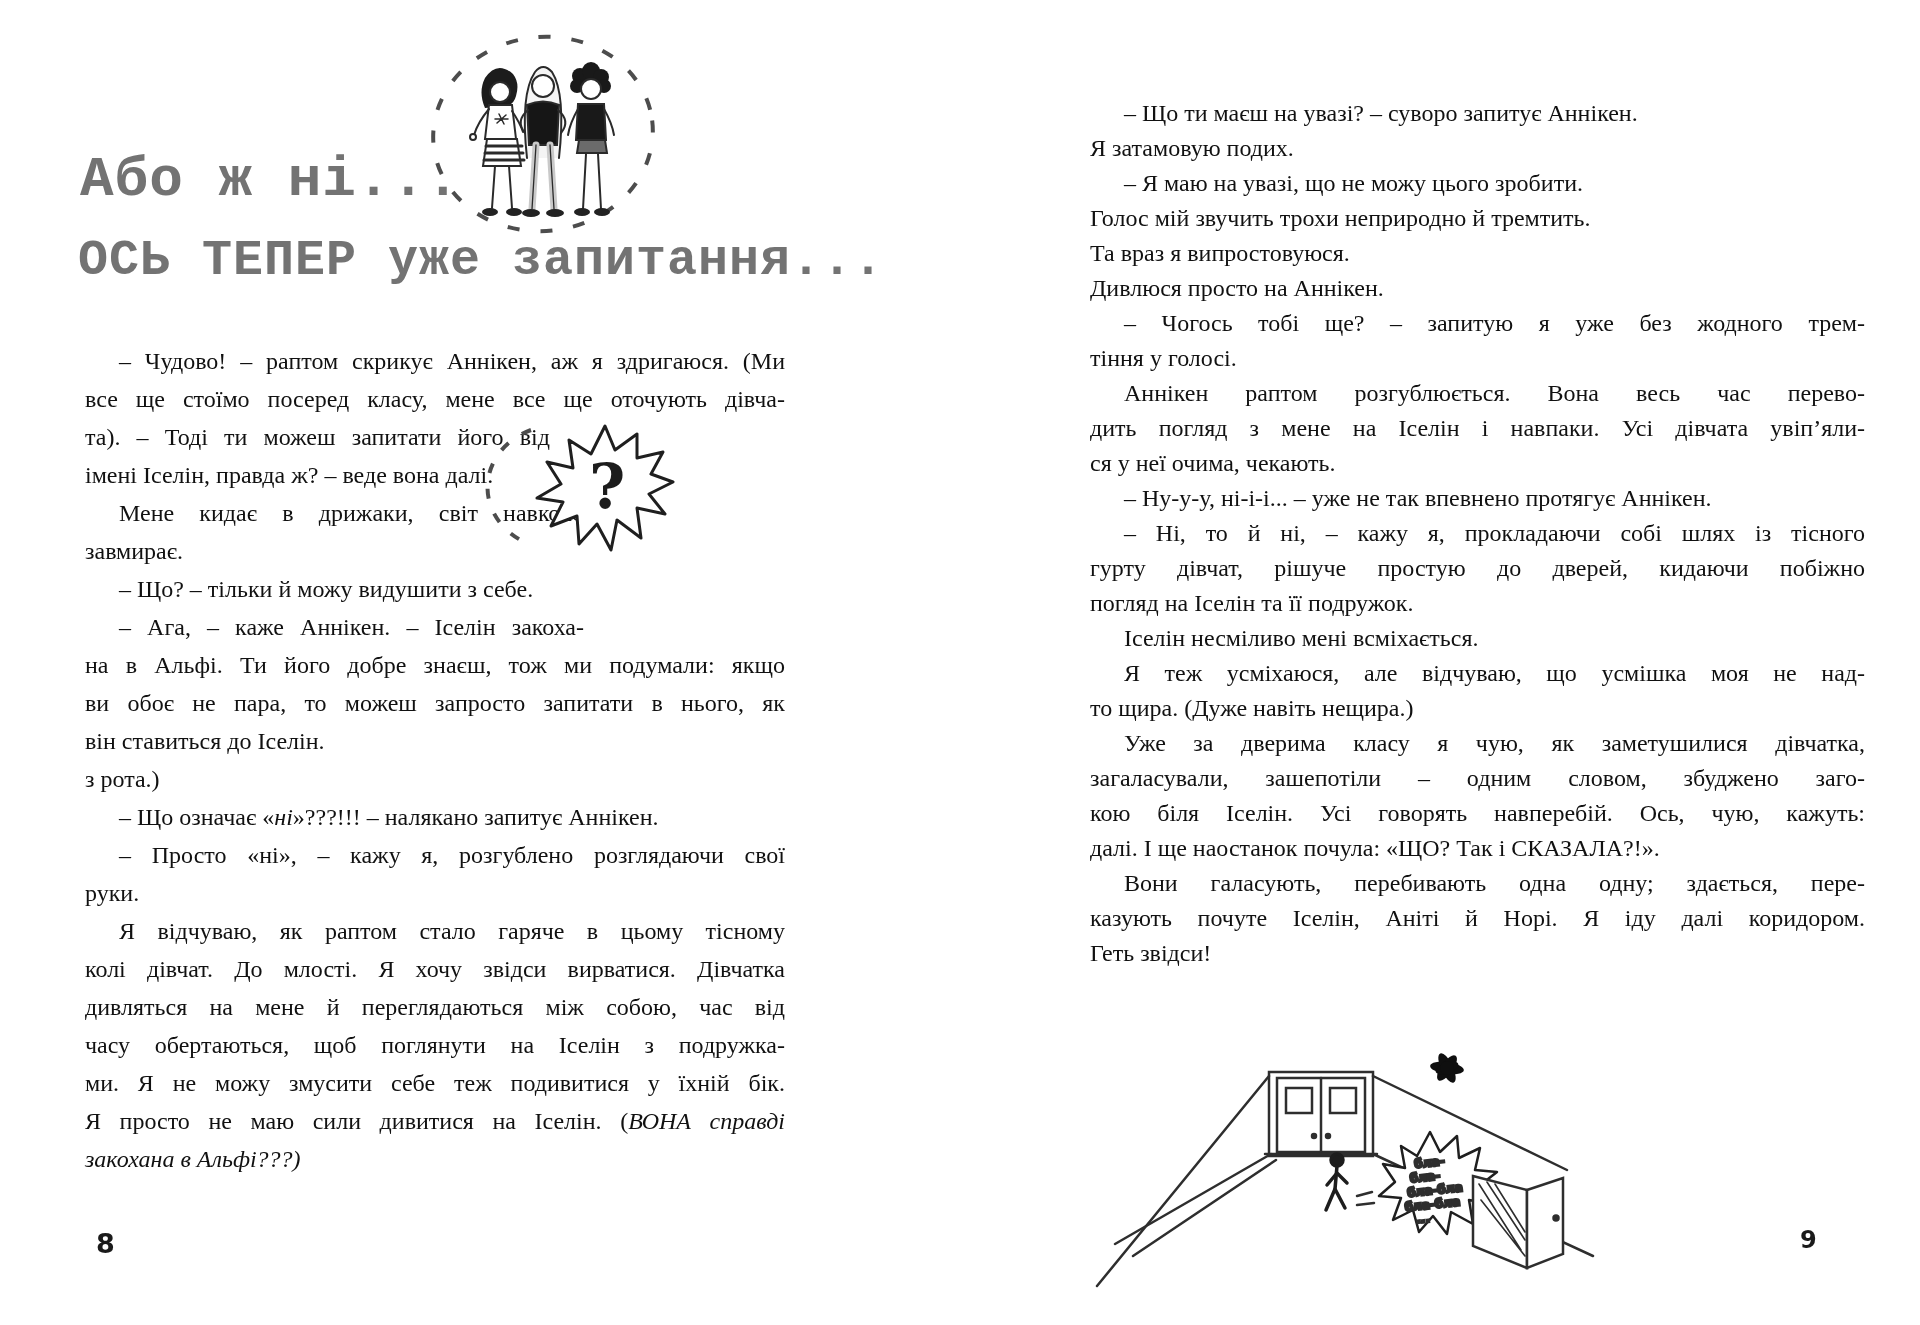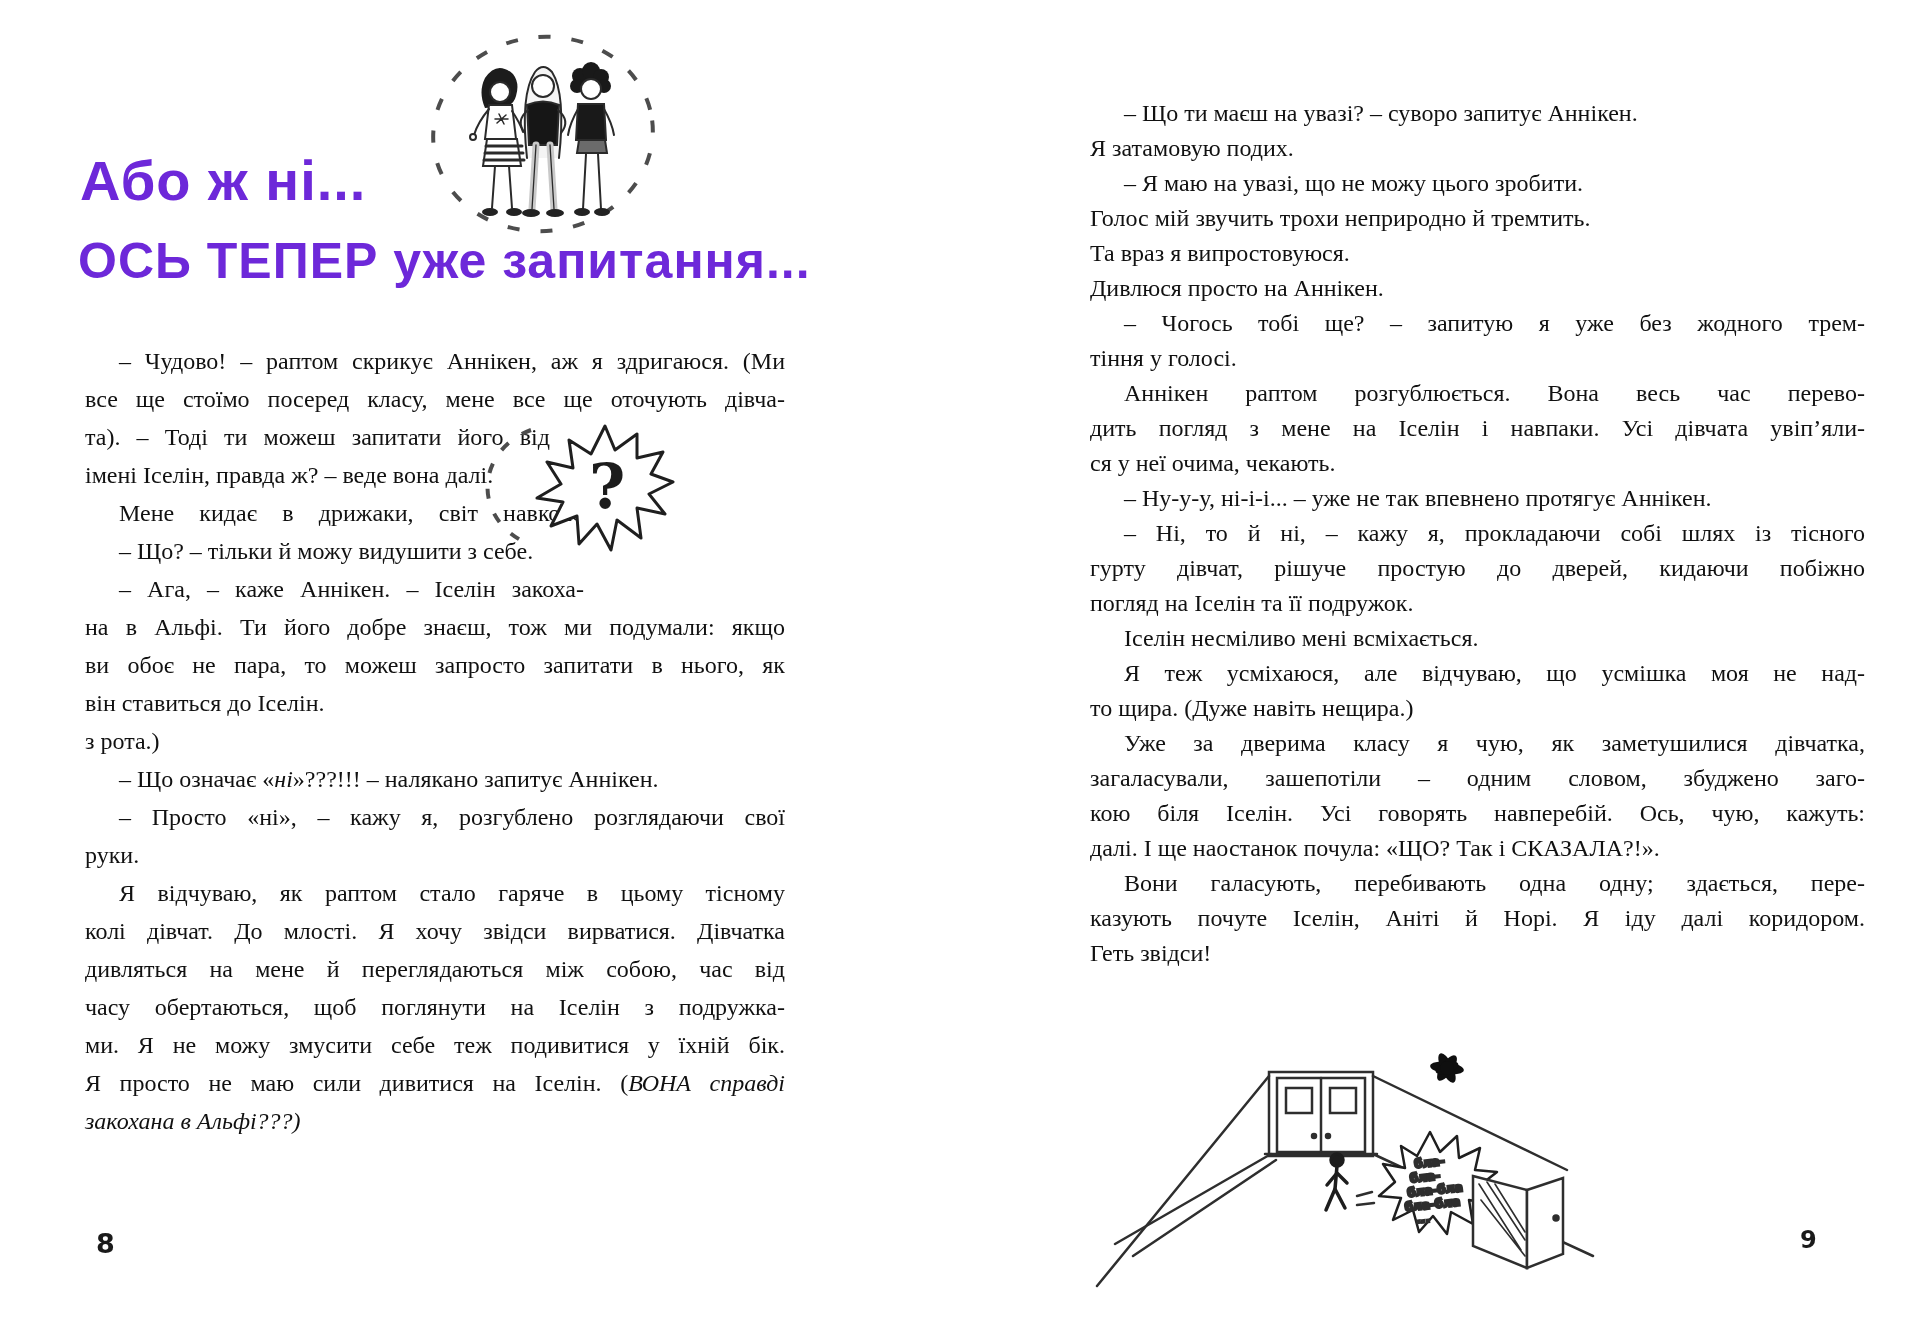--- a/index.html
+++ b/index.html
@@ -1,19 +1,19 @@
 <!DOCTYPE html>
 <html><head>
 <meta charset="utf-8">
 <style>
   html,body{margin:0;padding:0;background:#ffffff;}
   .spread{position:relative;width:1920px;height:1325px;background:#ffffff;overflow:hidden;
           font-family:"Liberation Serif","DejaVu Serif",serif;color:#111;}
   .page{position:absolute;top:0;bottom:0;}
-  .title{position:absolute;font-family:Liberation Sans, sans-serif;font-weight:bold;color:#6d28d9;
+  .title{position:absolute;font-family:Liberation Mono, monospace;font-weight:bold;color:#737373;
          letter-spacing:1px;white-space:nowrap;}
   .title1{left:80px;top:148px;font-size:56px;}
   .title2{left:78px;top:232px;font-size:50px;}
   .col{position:absolute;}
   .col .line{font-size:24px;white-space:normal;}
   .left-col{left:85px;top:342px;width:700px;}
   .left-col .line{line-height:38px;height:38px;}
   .right-col{left:1090px;top:96px;width:775px;}
   .right-col .line{line-height:35px;height:35px;}
   .line.indent{padding-left:34px;}
@@ -83,20 +83,21 @@
 
     <div class="title title1">Або ж ні...</div>
     <div class="title title2">ОСЬ ТЕПЕР уже запитання...</div>
 
     <div class="col left-col">
         <div class="line indent just">– Чудово! – раптом скрикує Аннікен, аж я здригаюся. (Ми</div>
         <div class="line just">все ще стоїмо посеред класу, мене все ще оточують дівча-</div>
         <div class="line just" style="width: 465px;">та). – Тоді ти можеш запитати його від</div>
         <div class="line" style="width: 465px;">імені Іселін, правда ж? – веде вона далі.</div>
         <div class="line indent just" style="width: 465px;">Мене кидає в дрижаки, світ навколо</div>
+        <div class="line">завмирає.</div>
         <div class="line indent" style="width: 465px;">– Що? – тільки й можу видушити з себе.</div>
         <div class="line indent just" style="width: 465px;">– Ага, – каже Аннікен. – Іселін закоха-</div>
         <div class="line just">на в Альфі. Ти його добре знаєш, тож ми подумали: якщо</div>
         <div class="line just">ви обоє не пара, то можеш запросто запитати в нього, як</div>
         <div class="line">він ставиться до Іселін.</div>
         <div class="line">з рота.)</div>
         <div class="line indent">– Що означає «<span class="it">ні</span>»???!!! – налякано запитує Аннікен.</div>
         <div class="line indent just">– Просто «ні», – кажу я, розгублено розглядаючи свої</div>
         <div class="line">руки.</div>
         <div class="line indent just">Я відчуваю, як раптом стало гаряче в цьому тісному</div>

